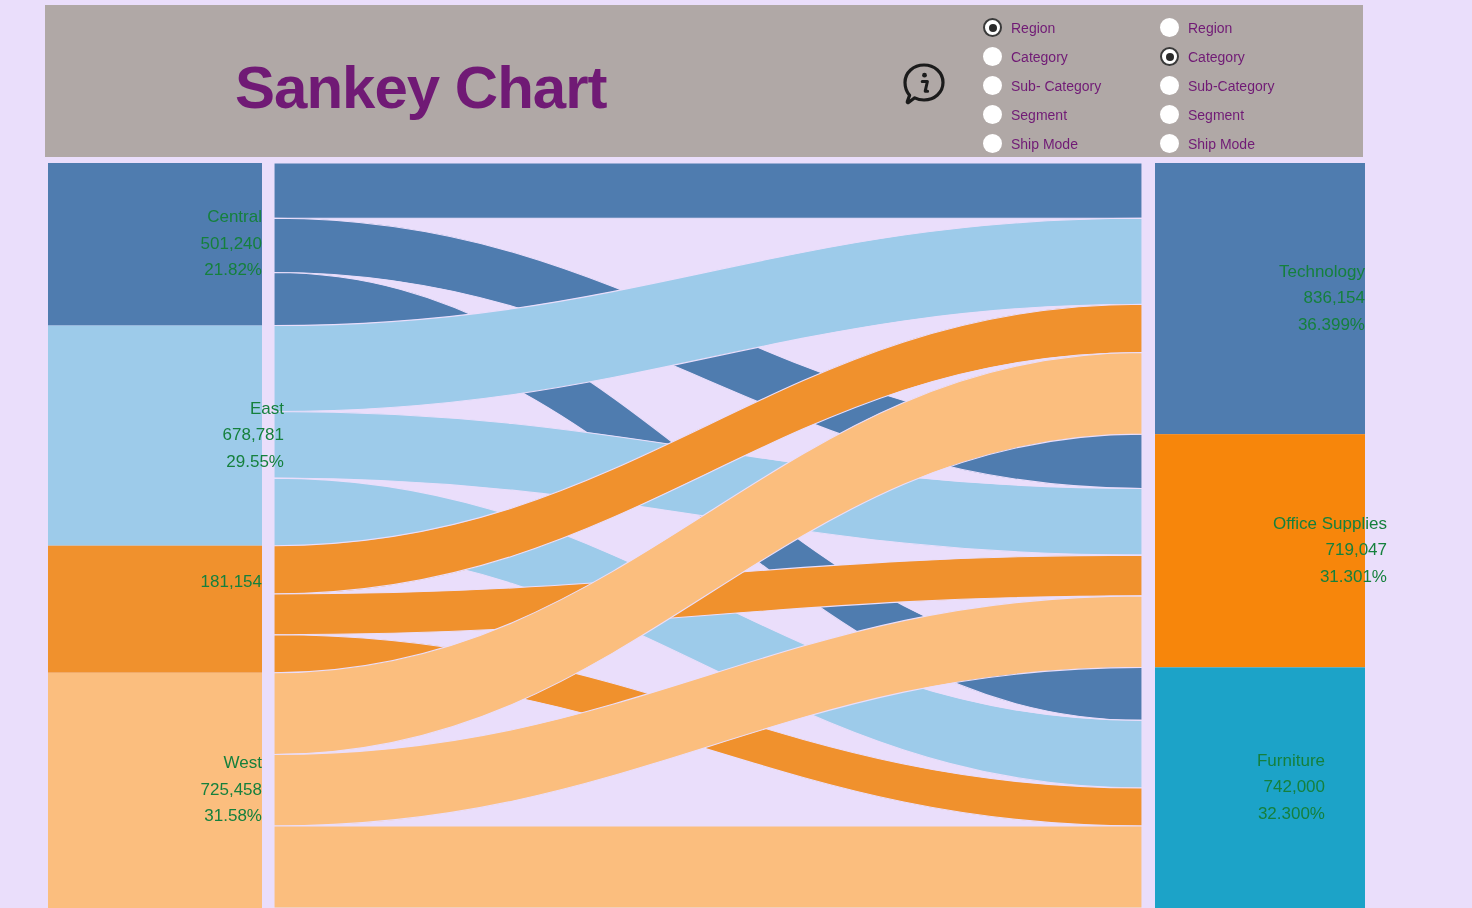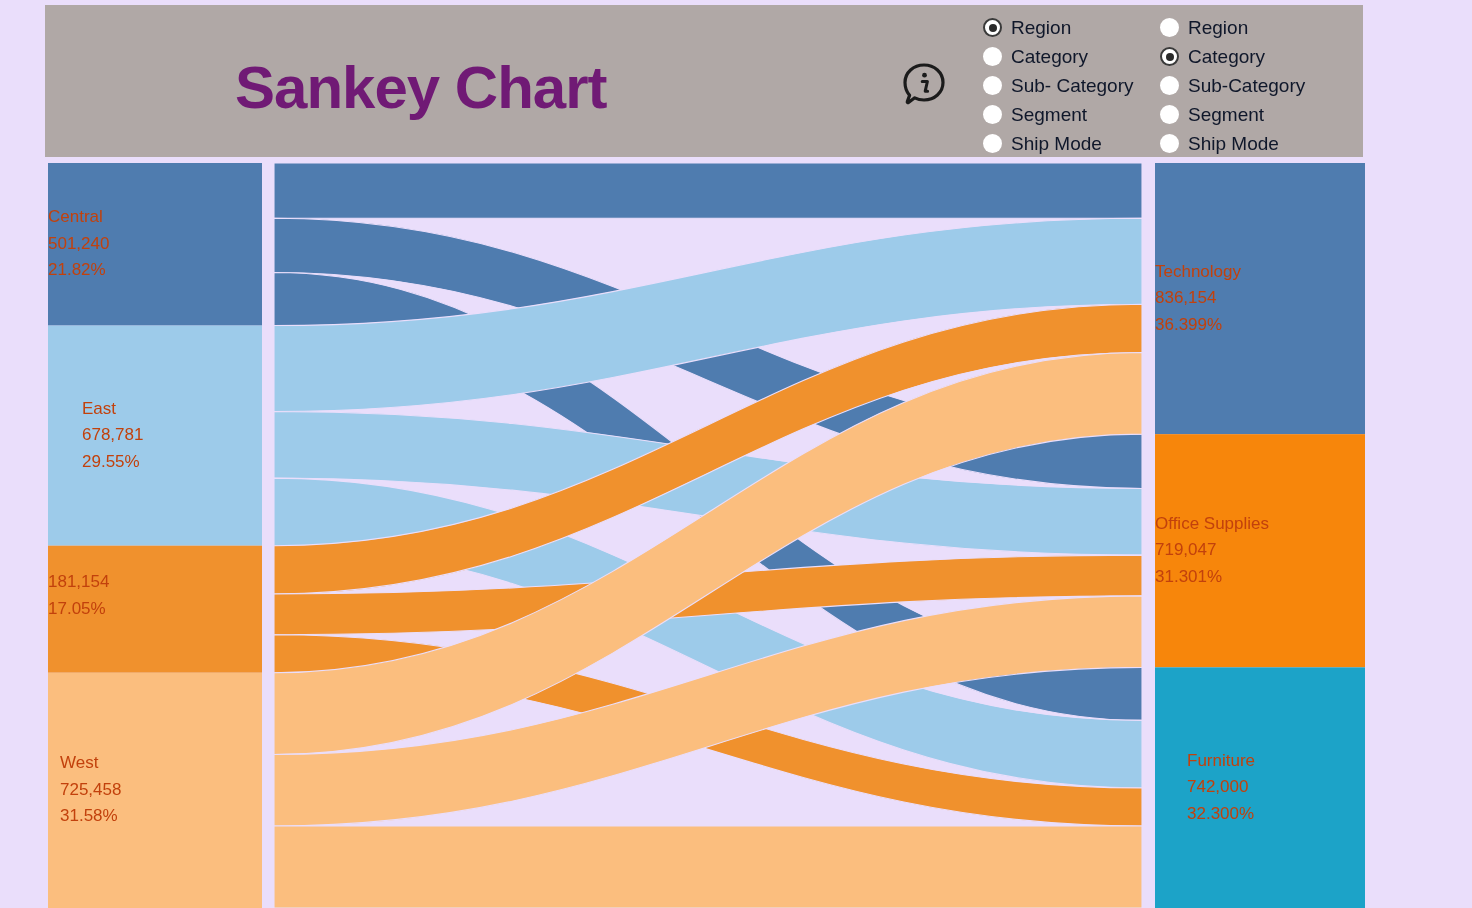--- a/index.html
+++ b/index.html
@@ -78,39 +78,39 @@
     position: absolute;
     left: 50%;
     top: 50%;
     transform: translate(-50%, -50%);
     width: 8px;
     height: 8px;
     border-radius: 50%;
     background: #2A2A2A;
   }
   .radio-label {
-    font-size: 19px;
-    color: #0f172a;
+    font-size: 14px;
+    color: #701a75;
     white-space: nowrap;
     font-family: "Liberation Sans", sans-serif;
   }
 
   
   #sankey {
     position: absolute;
     left: 0;
     top: 0;
     width: 1472px;
     height: 908px;
   }
   .node-label {
     position: absolute;
-    text-align: left;
+    text-align: right;
     font-size: 17px;
-    color: #c2410c;
+    color: #15803d;
     line-height: 26.5px;
     pointer-events: none;
     font-family: "Liberation Sans", sans-serif;
     white-space: nowrap;
   }
   .node-label .nm { display: block; }
   .node-label .vl { display: block; }
   .node-label .pc { display: block; }
 </style>
 </head>
@@ -200,44 +200,43 @@
         <rect x="1155" y="667.3636777974588" width="210" height="240.6363222025413" fill="#1CA3C8"></rect>
       </g>
   </svg>
 
   <div id="labels-layer">
       <div class="node-label" style="left: 48px; width: 214px; top: 204.278px;">
         <span class="nm">Central</span>
         <span class="vl">501,240</span>
         <span class="pc">21.82%</span>
       </div>
-      <div class="node-label" style="left: 52px; width: 214px; top: 395.623px; padding-left: 30px;">
+      <div class="node-label" style="left: 40px; width: 214px; top: 395.623px; padding-left: 30px;">
         <span class="nm">East</span>
         <span class="vl">678,781</span>
         <span class="pc">29.55%</span>
       </div>
       <div class="node-label" style="left: 48px; width: 214px; top: 569.209px;">
         <span class="vl">181,154</span>
-        <span class="pc">17.05%</span>
-      </div>
-      <div class="node-label" style="left: 48px; width: 214px; top: 750.364px; padding-left: 12px;">
+      </div>
+      <div class="node-label" style="left: 48px; width: 214px; top: 750.364px;">
         <span class="nm">West</span>
         <span class="vl">725,458</span>
         <span class="pc">31.58%</span>
       </div>
       <div class="node-label" style="left: 1155px; width: 210px; top: 258.586px;">
         <span class="nm">Technology</span>
         <span class="vl">836,154</span>
         <span class="pc">36.399%</span>
       </div>
       <div class="node-label" style="left: 1155px; width: 232px; top: 510.767px;">
         <span class="nm">Office Supplies</span>
         <span class="vl">719,047</span>
         <span class="pc">31.301%</span>
       </div>
-      <div class="node-label" style="left: 1155px; width: 170px; top: 747.682px; padding-left: 32px;">
+      <div class="node-label" style="left: 1155px; width: 170px; top: 747.682px;">
         <span class="nm">Furniture</span>
         <span class="vl">742,000</span>
         <span class="pc">32.300%</span>
       </div>
     </div>
 
 </div>
 
 </body></html>

